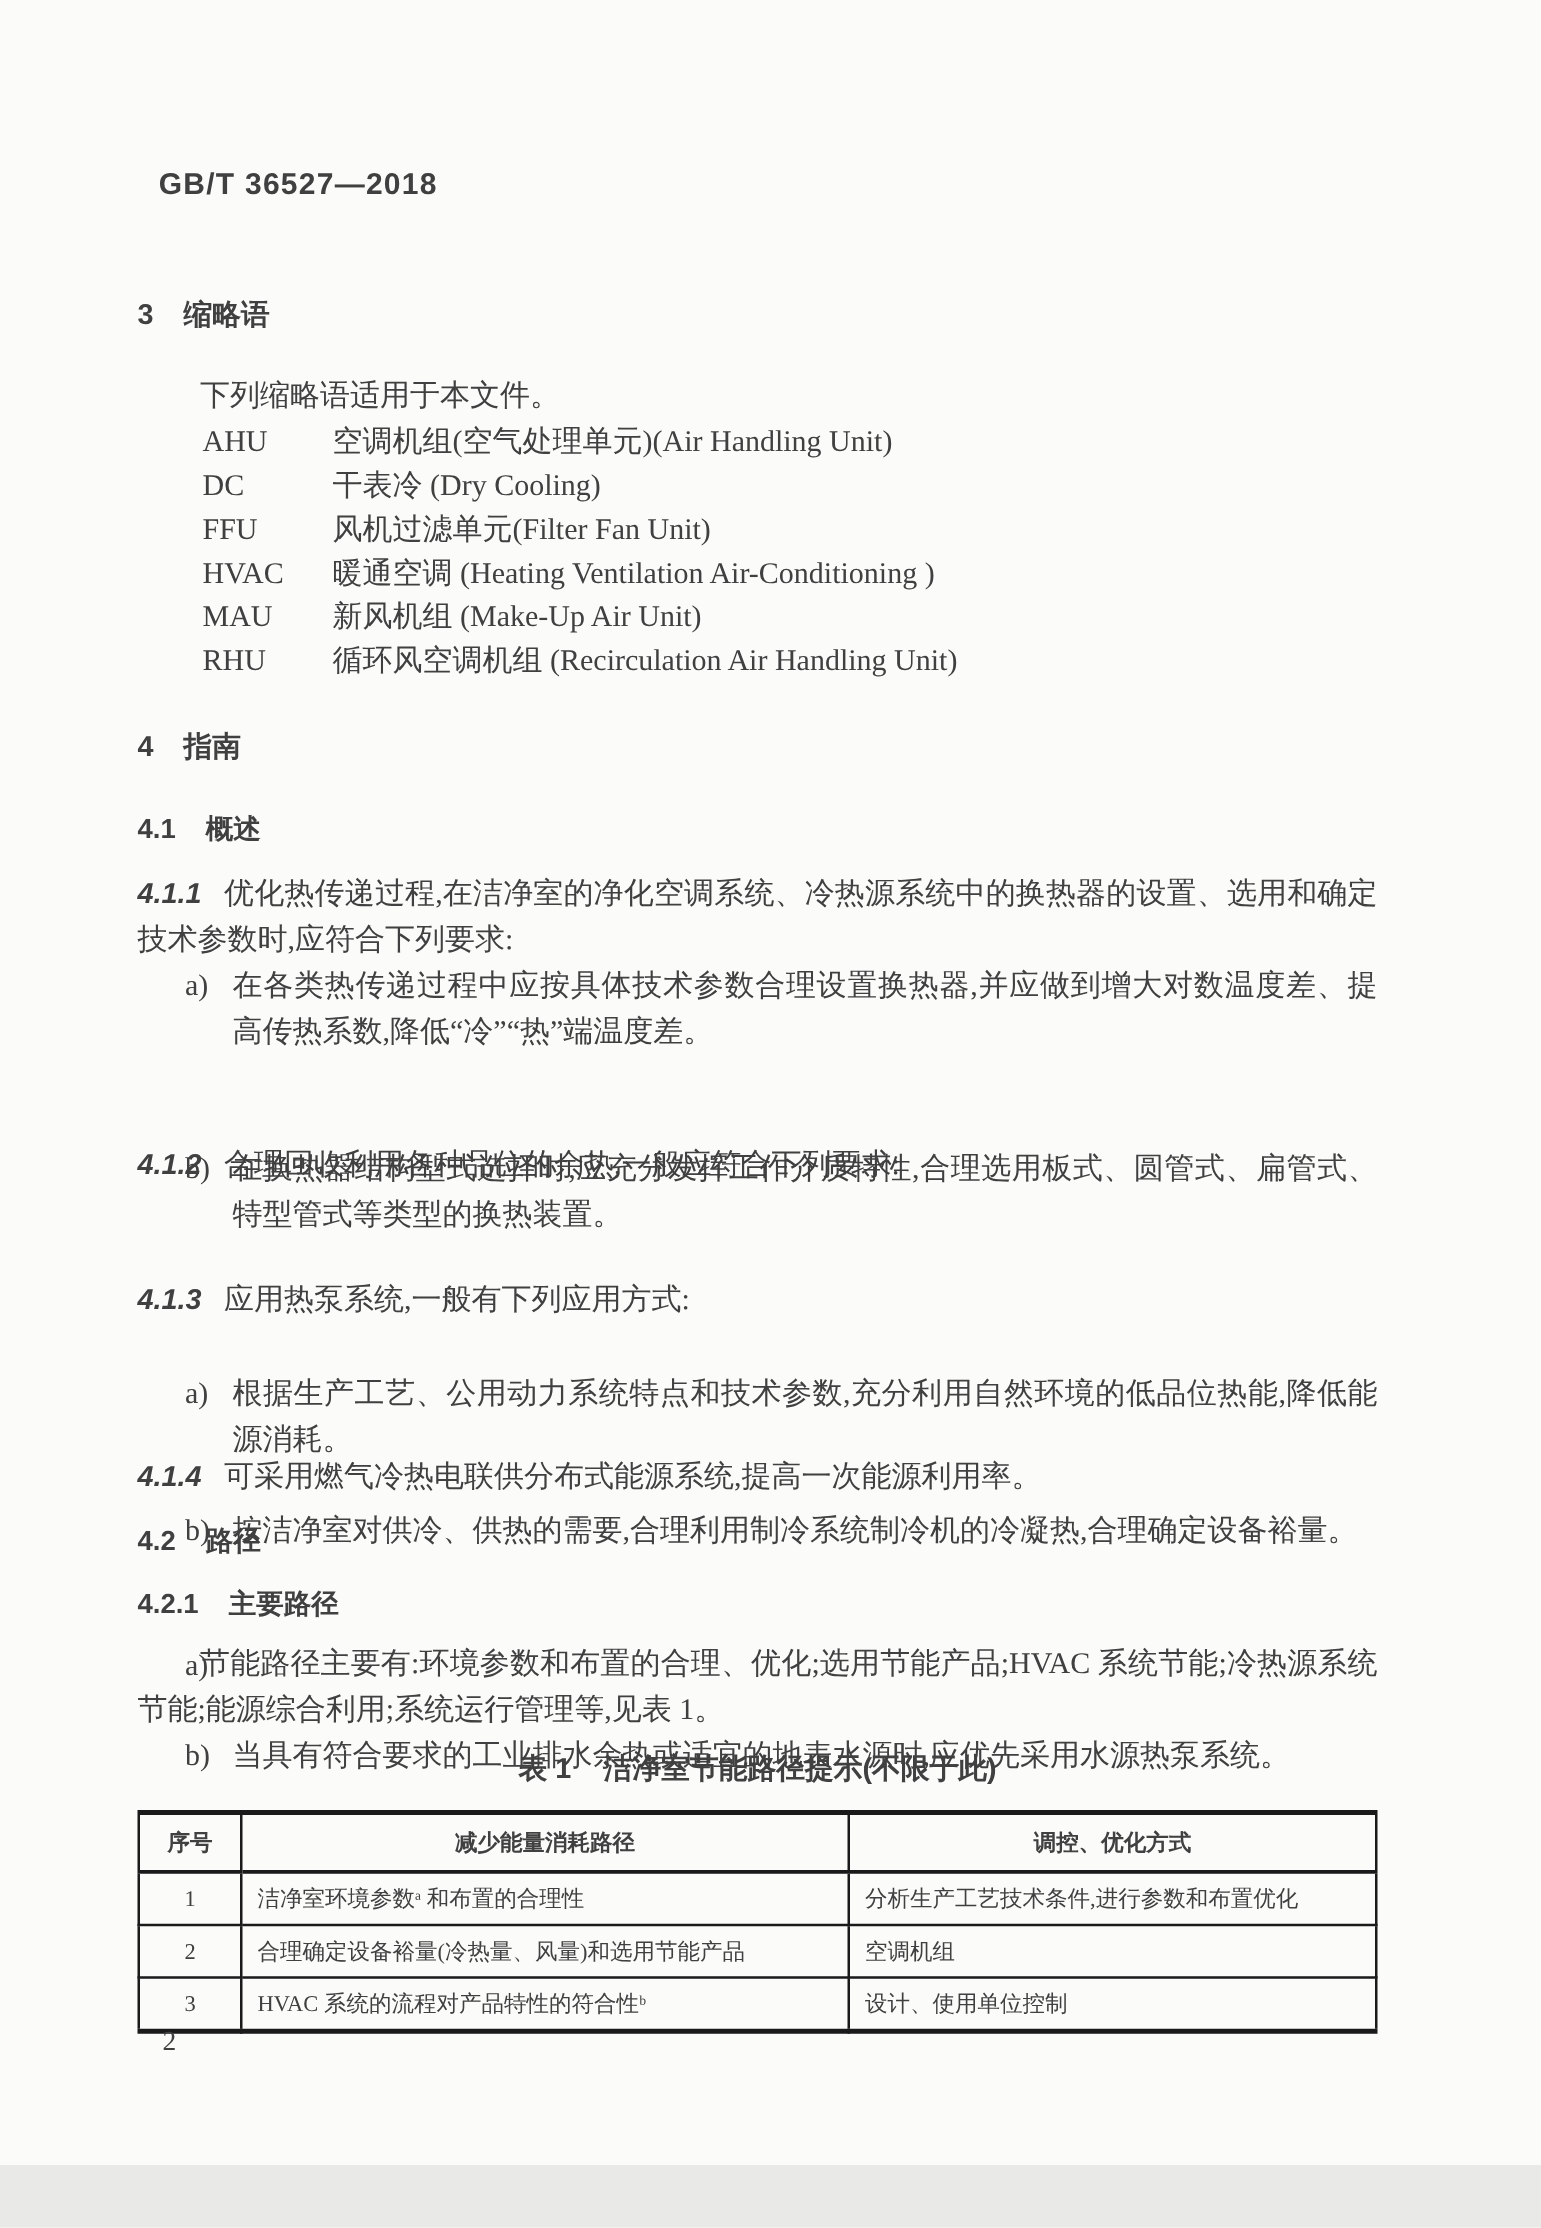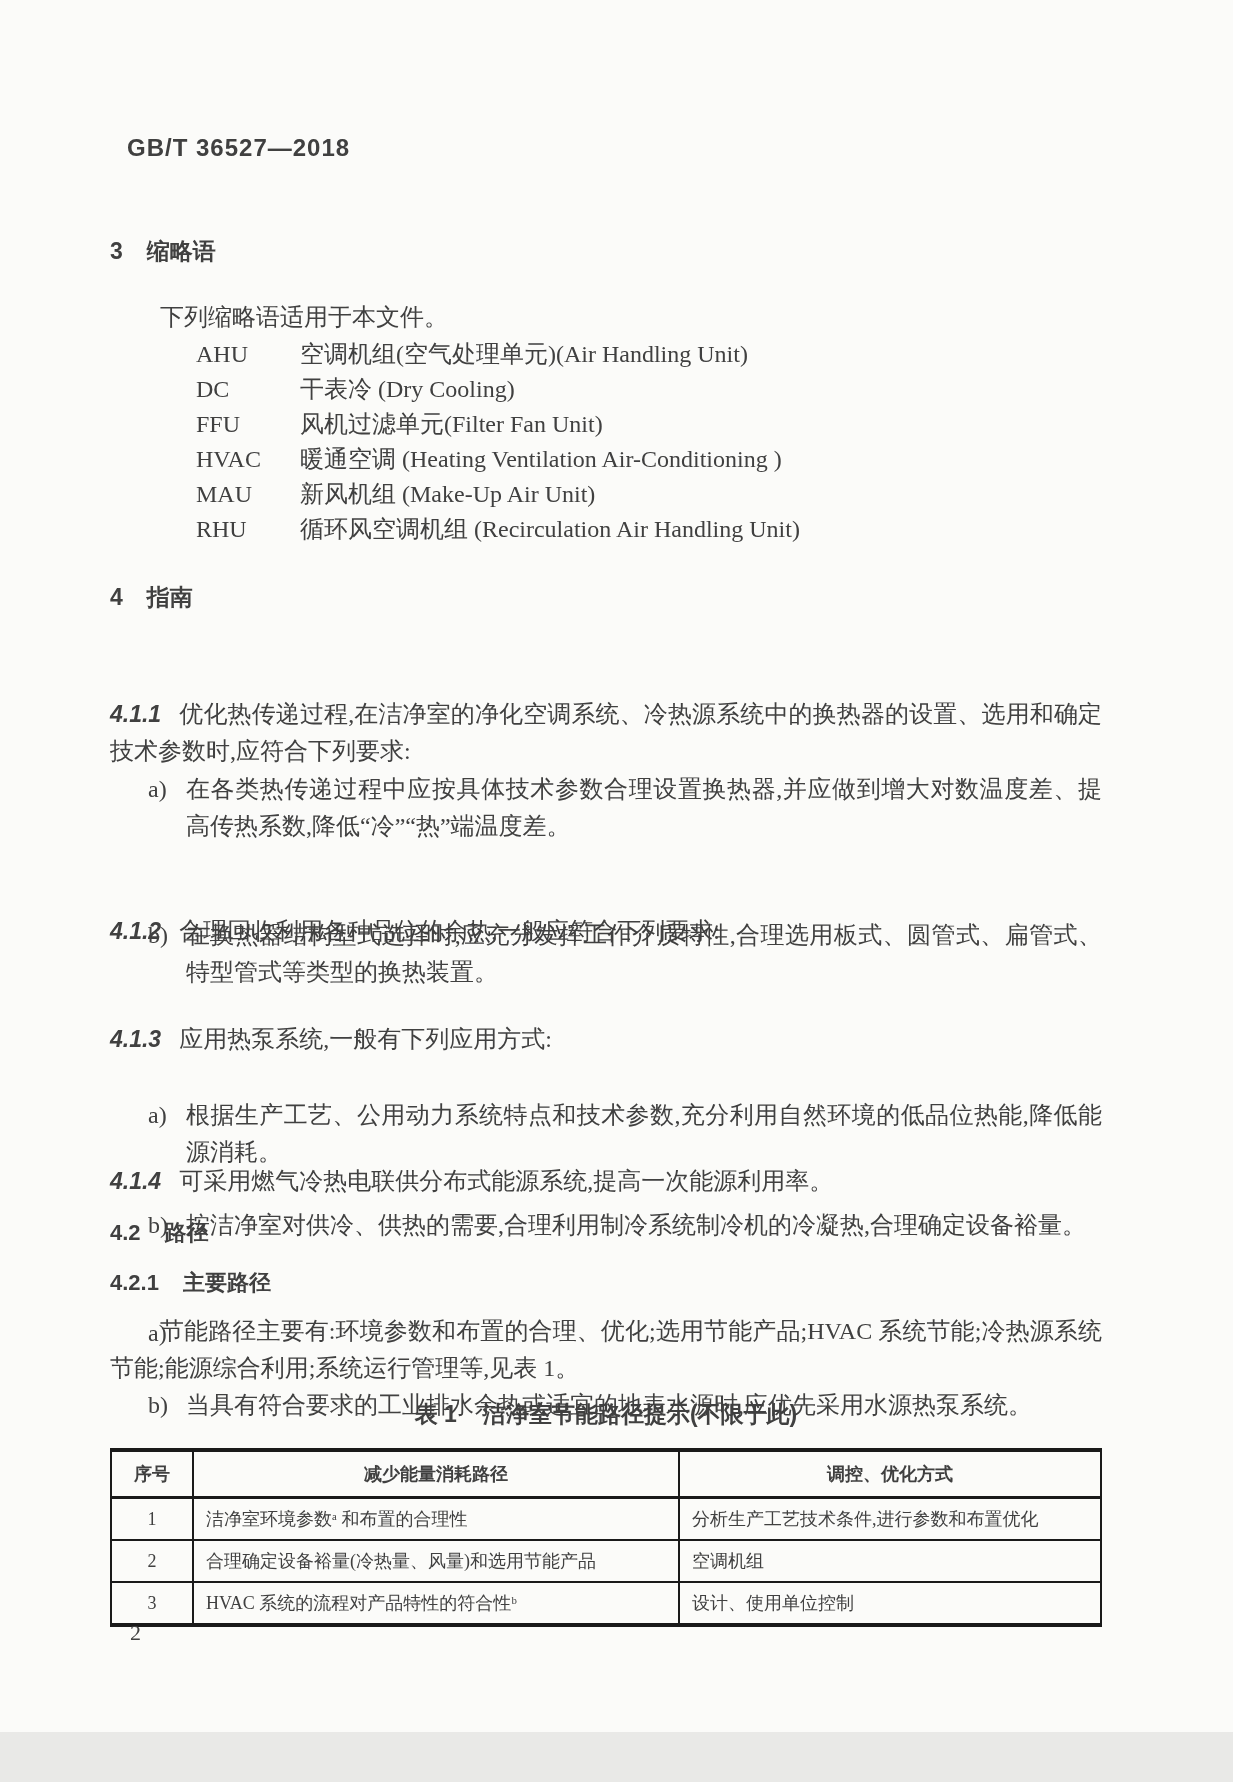--- a/index.html
+++ b/index.html
@@ -22,21 +22,21 @@
 
   .h1 { font-family:"Liberation Sans","DejaVu Sans",sans-serif; font-weight:700; font-size:23px; }
   .h2 { font-family:"Liberation Sans","DejaVu Sans",sans-serif; font-weight:700; font-size:22px; }
   .hnum { margin-right:24px; }
 
   .body-text { font-size:24px; line-height:37px; text-align:justify; }
   .indent { text-indent:50px; }
 
   .abbr-list { left:52px; right:0; font-size:24px; line-height:35px; }
   .abbr-row { white-space:nowrap; }
-  .abbr-term { display:inline-block; min-width:78px; margin-right:26px;margin-left:34px; }
+  .abbr-term { display:inline-block; min-width:78px; margin-right:26px; }
 
   .clause .cnum { font-weight:700; font-family:"Liberation Sans","DejaVu Sans",sans-serif; font-size:23px; margin-right:18px;font-style:italic; }
 
   .li { padding-left:76px; position:relative; }
   .li .lbl { position:absolute; left:38px; top:0; }
 
   .tbl-title {
     text-align:center; font-weight:700; font-size:23px;
     font-family:Liberation Sans, sans-serif;
   }
@@ -81,20 +81,23 @@
       <div class="abbr-row"><span class="abbr-term">FFU</span><span>风机过滤单元(Filter Fan Unit)</span></div>
       <div class="abbr-row"><span class="abbr-term">HVAC</span><span>暖通空调 (Heating Ventilation Air-Conditioning )</span></div>
       <div class="abbr-row"><span class="abbr-term">MAU</span><span>新风机组 (Make-Up Air Unit)</span></div>
       <div class="abbr-row"><span class="abbr-term">RHU</span><span>循环风空调机组 (Recirculation Air Handling Unit)</span></div>
     </div>
 
     <div class="abs h1" style="top:582px;">
       <span class="hnum">4</span><span>指南</span>
     </div>
 
+    <div class="abs h2" style="top:648px;">
+      <span class="hnum">4.1</span><span>概述</span>
+    </div>
 
     <div class="abs body-text clause" style="top:696px;">
       <span class="cnum">4.1.1</span><span>优化热传递过程,在洁净室的净化空调系统、冷热源系统中的换热器的设置、选用和确定技术参数时,应符合下列要求:</span>
     </div>
     <div class="abs body-text li" style="top:771px;">
       <span class="lbl">a)</span><span>在各类热传递过程中应按具体技术参数合理设置换热器,并应做到增大对数温度差、提高传热系数,降低“冷”“热”端温度差。</span>
     </div>
     <div class="abs body-text li" style="top:843px;">
       <span class="lbl">b)</span><span>在换热器结构型式选择时,应充分发挥工作介质特性,合理选用板式、圆管式、扁管式、特型管式等类型的换热装置。</span>
     </div>

